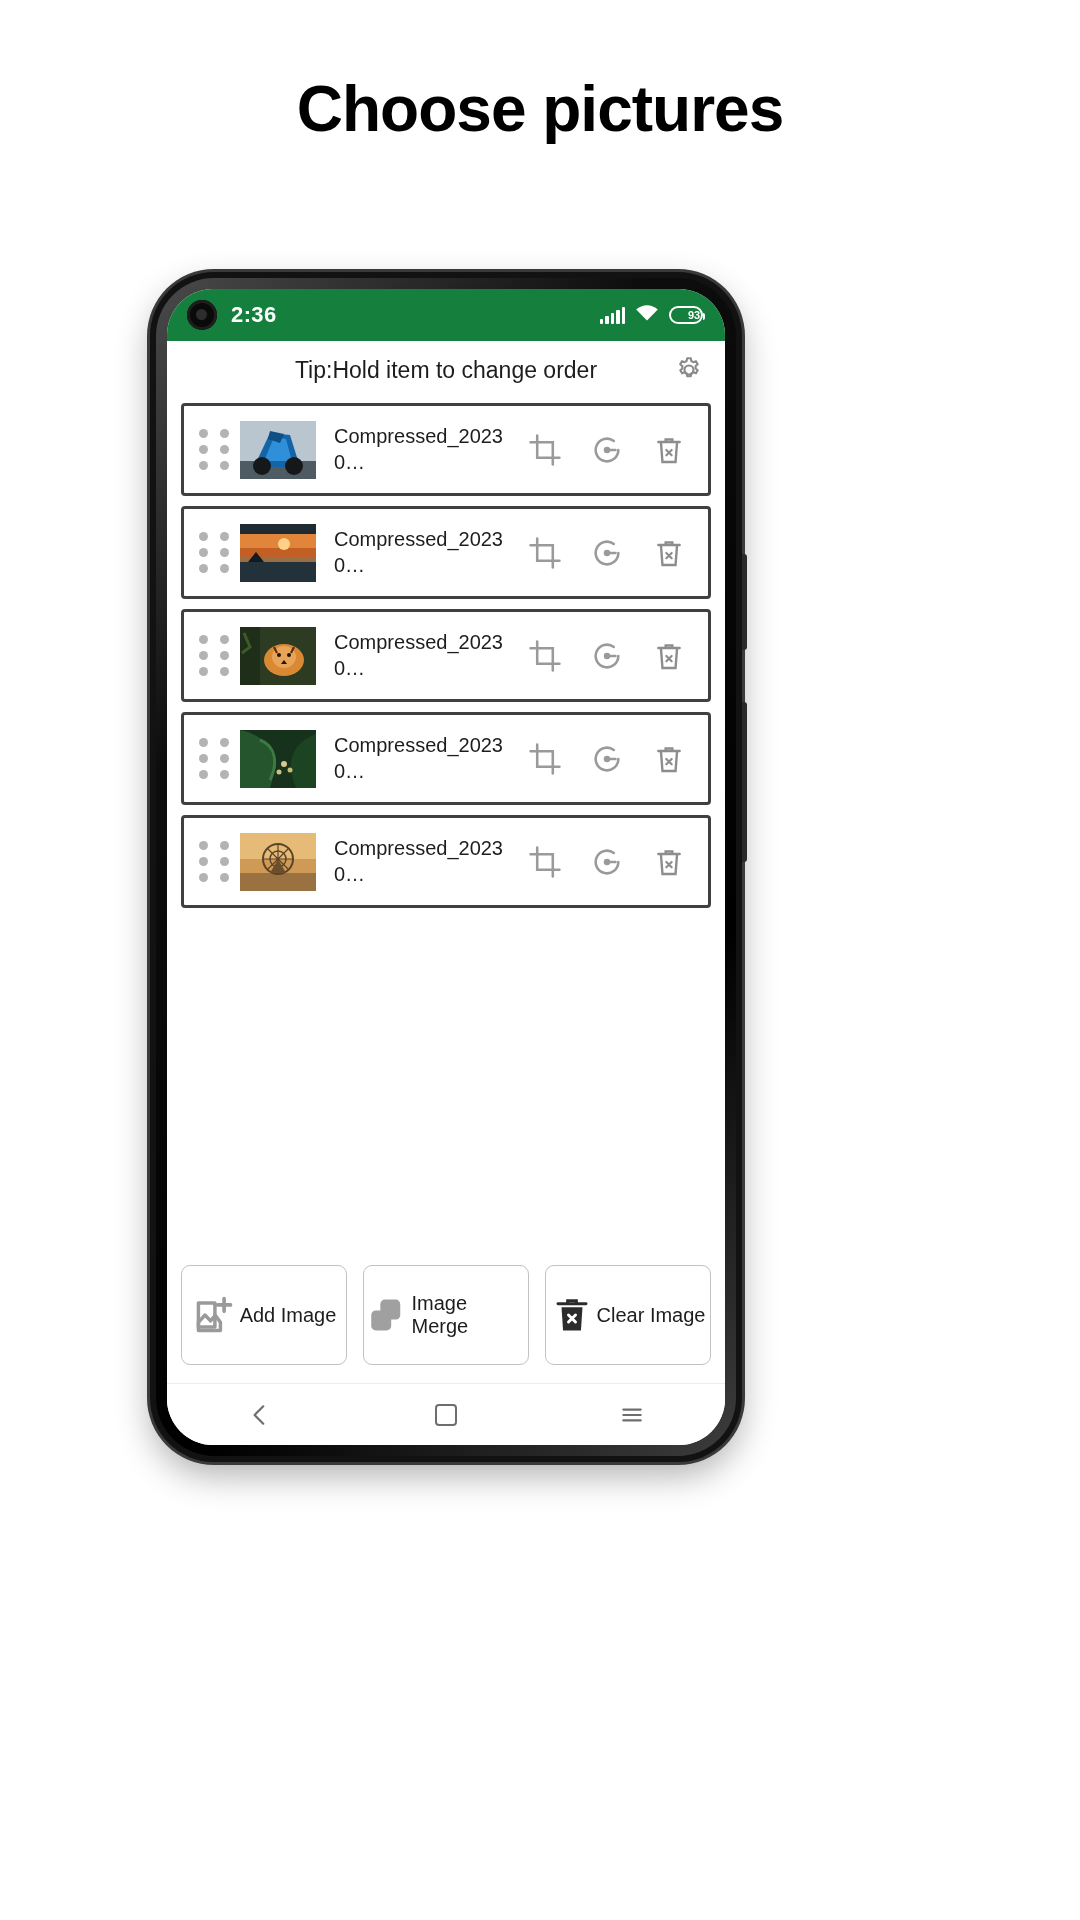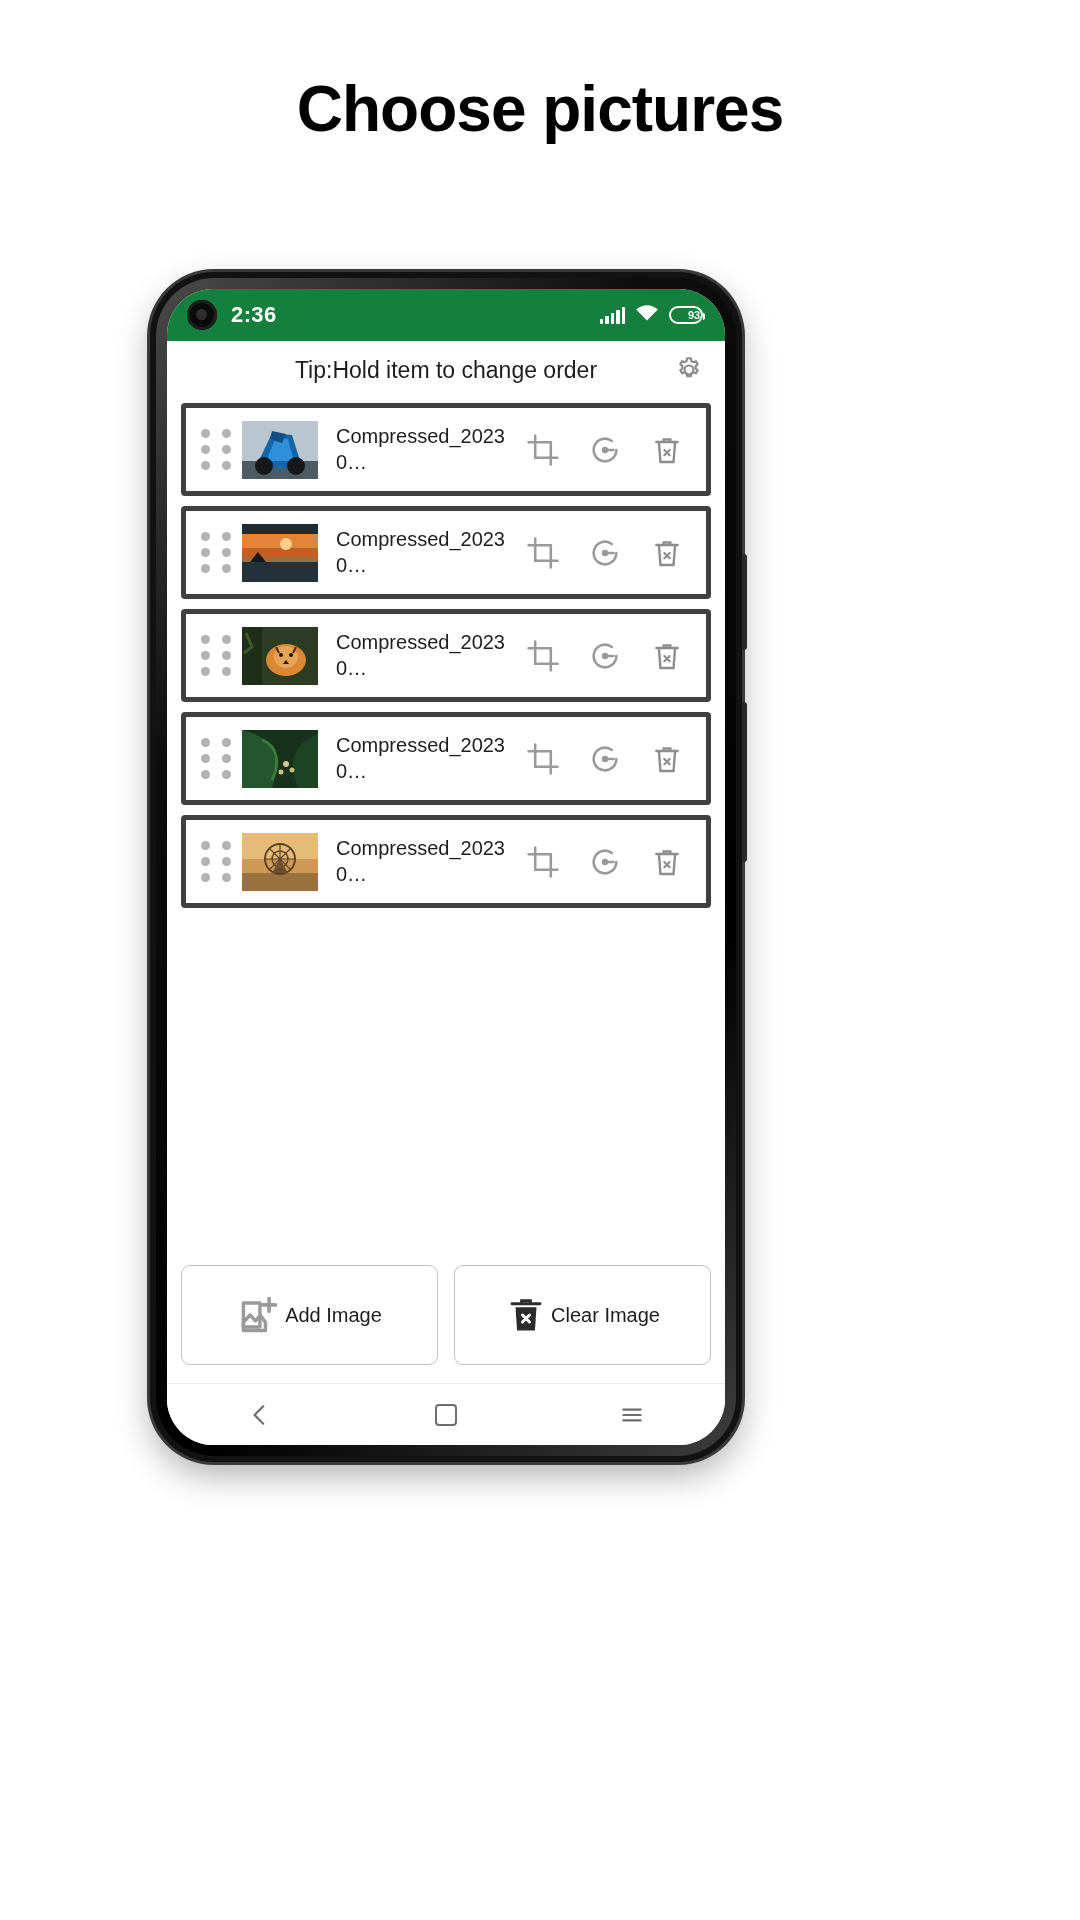--- a/index.html
+++ b/index.html
@@ -155,21 +155,21 @@
 
   
   .list-area {
     flex: 1 1 auto;
     background: #ffffff;
     padding: 4px 14px 0 14px;
     overflow: hidden;
   }
   .list-row {
     height: 93px;
-    border: 5px solid #404040;
+    border: 3px solid #404040;
     border-radius: 4px;
     margin-bottom: 10px;
     display: flex;
     align-items: center;
     background: #ffffff;
     padding: 0 8px;
   }
   .drag-handle {
     width: 44px;
     height: 44px;
@@ -504,20 +504,27 @@
 
       <div class="bottom-btn">
         <svg width="44" height="44" viewBox="0 0 24 24">
           <path fill="none" stroke="#9a9a9a" stroke-width="1.9" stroke-linejoin="round" d="M3.5 5.5h9v13h-9z"></path>
           <path fill="none" stroke="#9a9a9a" stroke-width="1.9" stroke-linejoin="round" d="M3.5 16l3.6-4 3 3.2 2.6-3 2.8 3.8v4.5H3.5z"></path>
           <path fill="none" stroke="#9a9a9a" stroke-width="2" stroke-linecap="round" d="M17.5 3v7M14 6.5h7"></path>
         </svg>
         <div class="lbl">Add Image</div>
       </div>
 
+      <div class="bottom-btn">
+        <svg width="44" height="44" viewBox="0 0 24 24">
+          <rect x="9" y="3.5" width="11" height="11" rx="2.5" fill="#a0a0a0"></rect>
+          <rect x="4" y="9.5" width="11" height="11" rx="2.5" fill="#a0a0a0"></rect>
+        </svg>
+        <div class="lbl">Image Merge</div>
+      </div>
 
       <div class="bottom-btn">
         <svg width="42" height="42" viewBox="0 0 24 24">
           <path fill="none" stroke="#2c2c2c" stroke-width="1.7" stroke-linecap="round" d="M4 5.6h16"></path>
           <path fill="#2c2c2c" d="M6 7.6h12l-.9 13.2H6.9z"></path>
           <path fill="none" stroke="#ffffff" stroke-width="1.7" stroke-linecap="round" d="M10 12l4 4m0-4l-4 4"></path>
           <path fill="none" stroke="#2c2c2c" stroke-width="1.7" d="M9.5 5.6V3.8h5v1.8"></path>
         </svg>
         <div class="lbl">Clear Image</div>
       </div>

